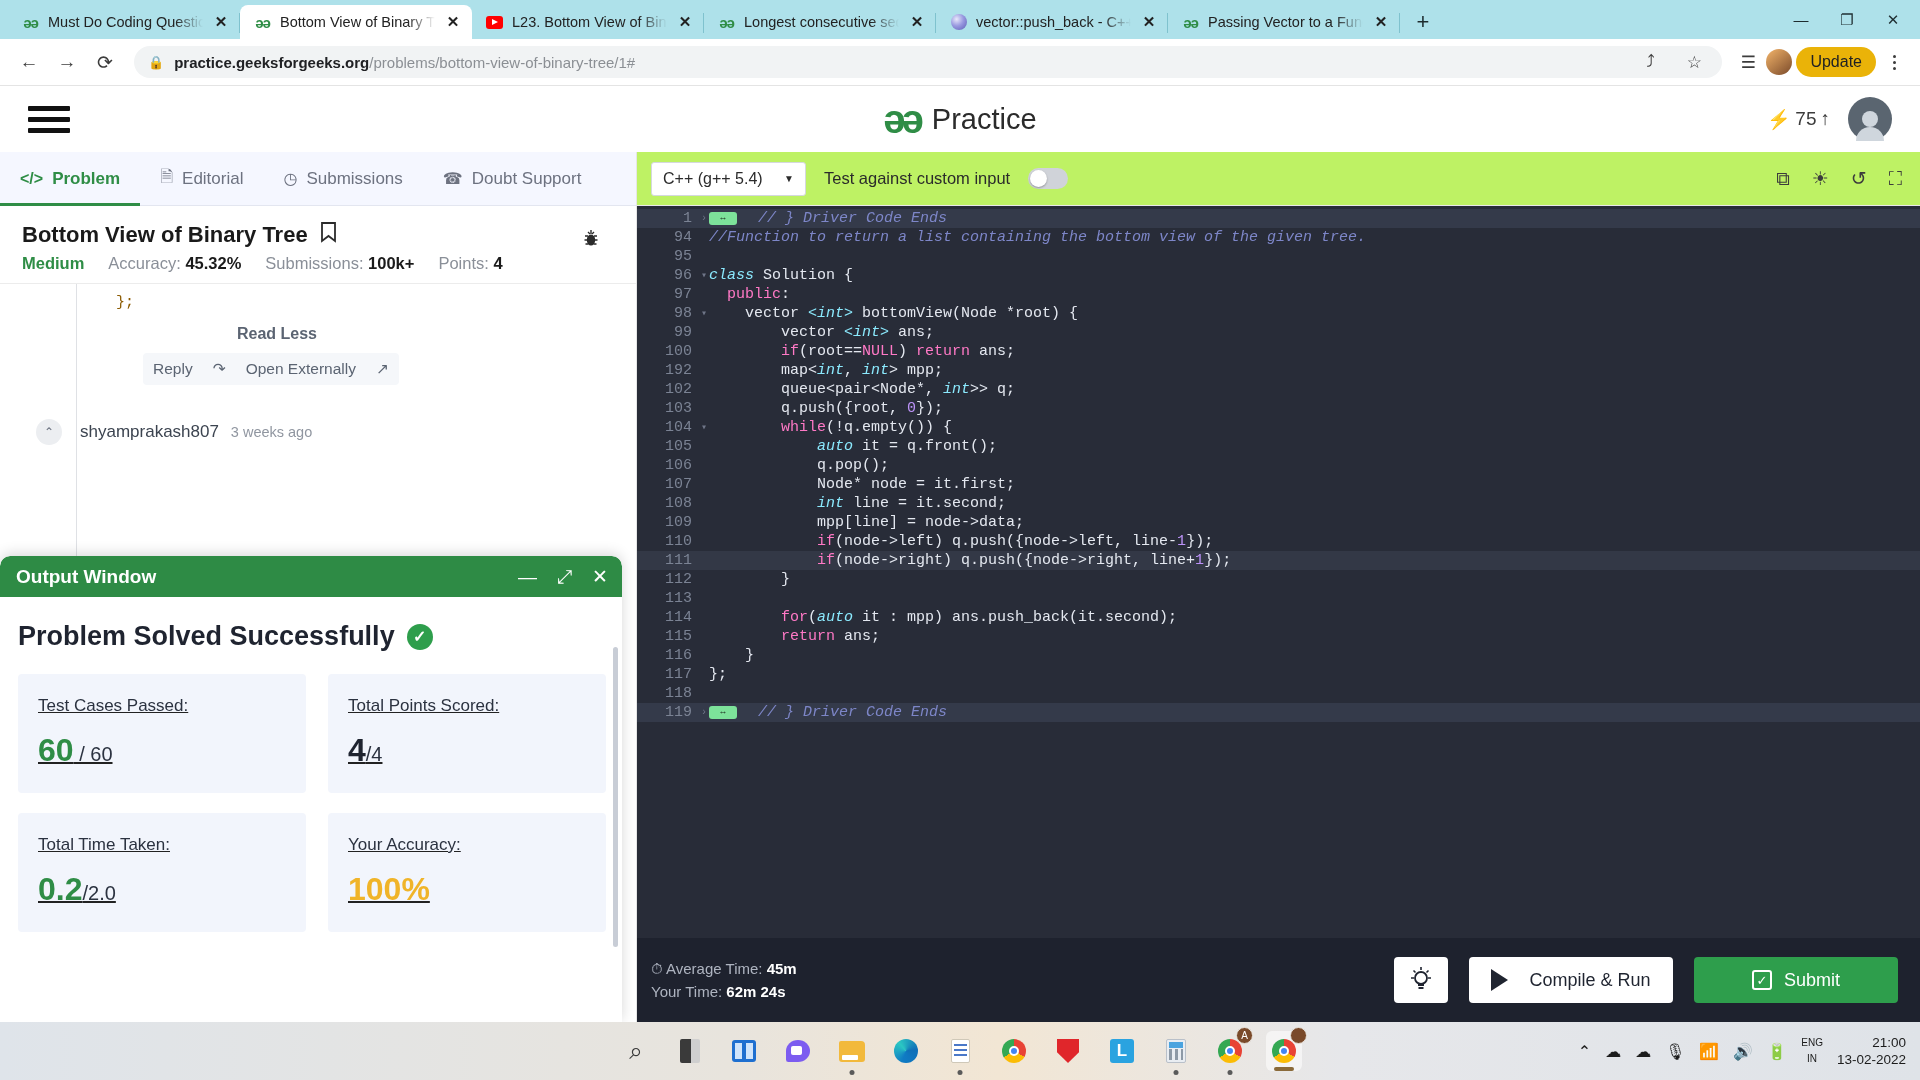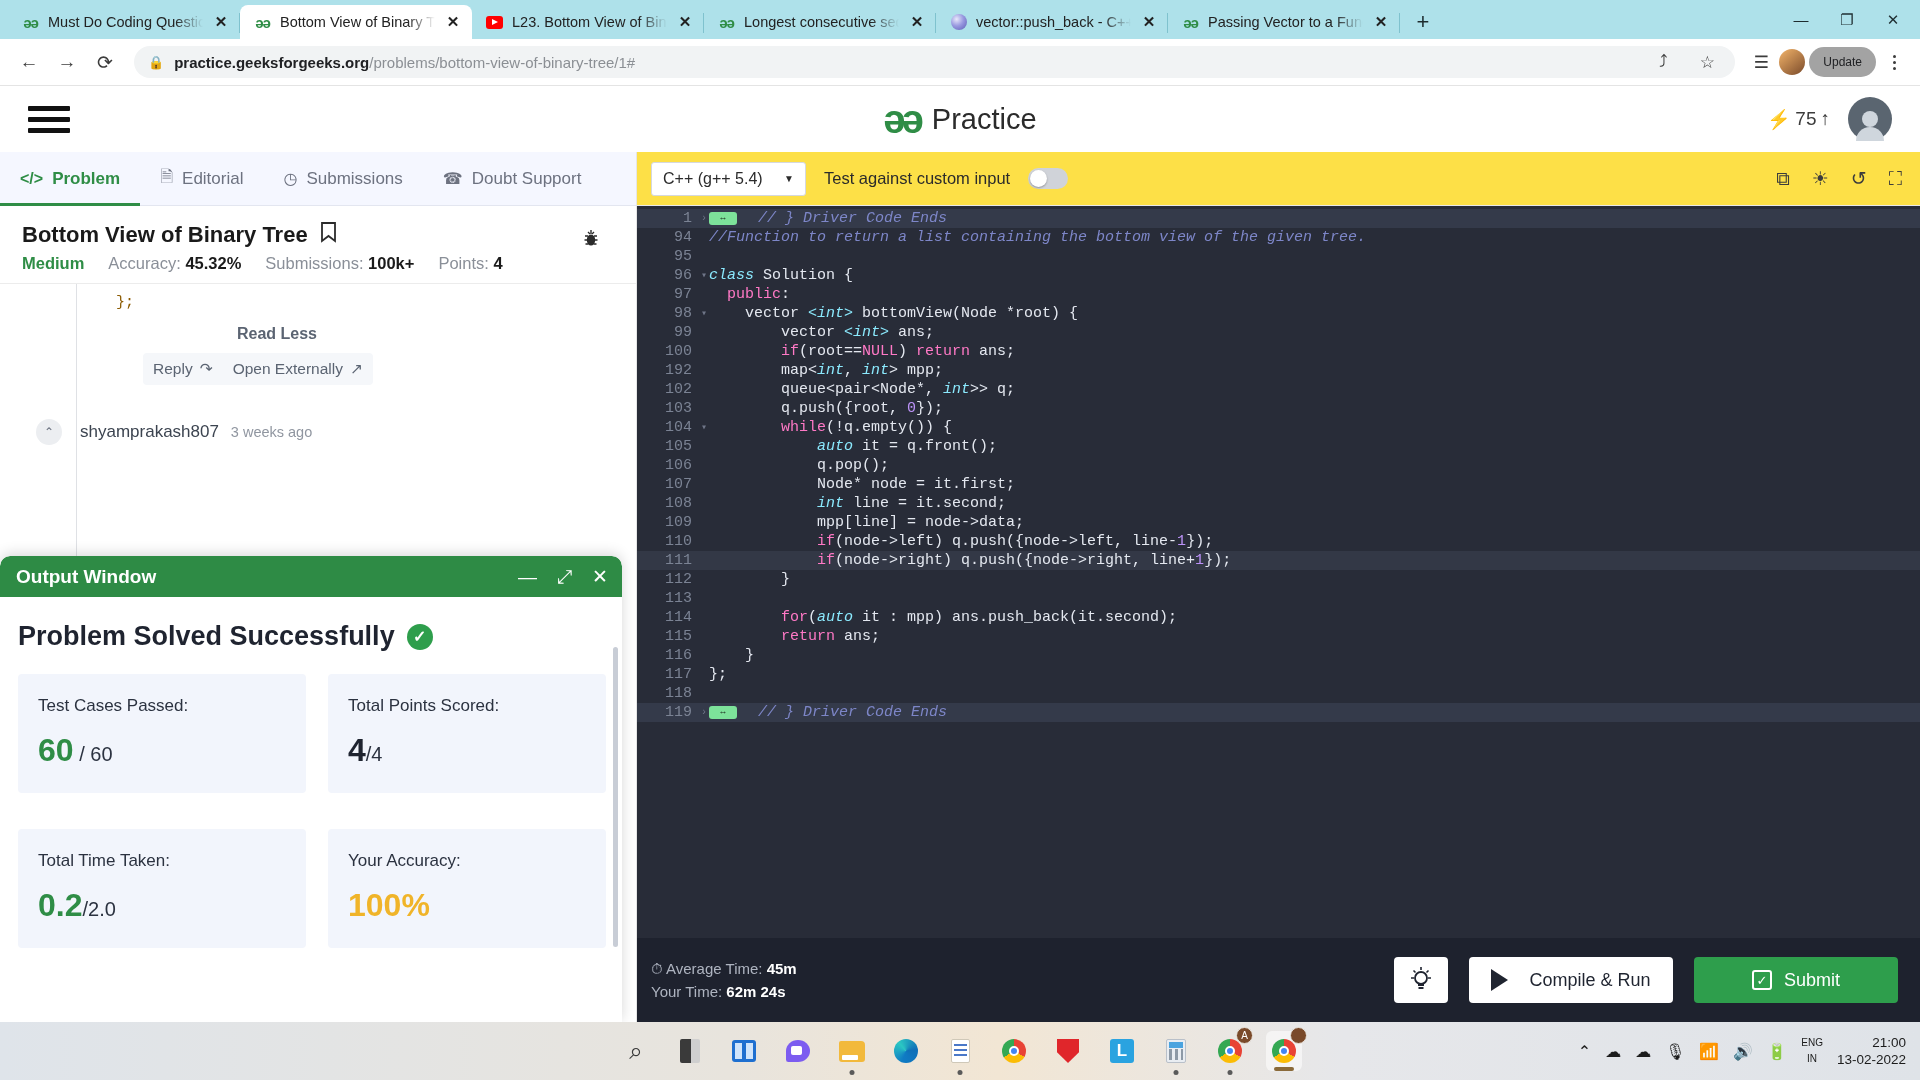--- a/index.html
+++ b/index.html
@@ -144,25 +144,25 @@
     display: flex; align-items: center; justify-content: center;
     font-size: 17px; color: #3c3c3c; cursor: pointer;
   }
   .avatar-small {
     width: 26px; height: 26px; border-radius: 50%;
     background: linear-gradient(140deg,#f3b46a,#7a4a2a);
     cursor: pointer;
   }
   .update-btn {
     height: 30px;
-    background: #a3a3a3;
+    background: #eab308;
     border-radius: 15px;
     padding: 0 14px;
     display: flex; align-items: center;
-    font-size: 12px; color: #202124;
+    font-size: 16px; color: #202124;
     cursor: pointer;
   }
   .kebab {
     width: 28px; display:flex; flex-direction:column; align-items:center; gap:3px;
     cursor:pointer;
   }
   .kebab i { width:3px; height:3px; border-radius:50%; background:#3c3c3c; display:block;}
 
   
   .page { height: calc(1080px - 39px - 47px - 58px); display: flex; flex-direction: column; }
@@ -272,21 +272,21 @@
   .code-frag { font-family:"Liberation Mono", monospace; font-size:15px; color:#8b5a00; padding: 6px 0 0 28px;}
   .read-less {
     text-align:center; font-size:16px; font-weight:700; color:#5b6472;
     padding: 14px 0 10px 0; cursor:pointer; margin-right: 170px;
   }
   .action-chips {
     display:inline-flex; align-items:center; gap:0;
     background:#f5f7fa; border-radius:4px; margin-left: 55px;
   }
   .chip {
-    display:flex; align-items:center; gap:7px;
+    display:flex; align-items:center; gap:20px;
     padding: 7px 10px;
     font-size:15.5px; color:#5b6472; cursor:pointer;
   }
   .commenter-row {
     display:flex; align-items:center; gap: 18px;
     padding: 34px 0 0 0; margin-left: -52px;
   }
   .collapse-circle {
     width: 26px; height: 26px; border-radius:50%;
     background:#eceef1; color:#6b7280; font-size:12px;
@@ -326,21 +326,22 @@
   }
   .check-badge {
     width: 26px; height:26px; border-radius:50%;
     background:#2e9e4c; color:#fff;
     display:flex; align-items:center; justify-content:center;
     font-size:16px; font-weight:700;
   }
   .ow-grid {
     display:grid;
     grid-template-columns: 288px 278px;
-    gap: 36px 22px;
+    gap: 20px 22px;
+    text-decoration: underline;
   }
   .ow-card {
     background:#f2f5fc;
     border-radius: 4px;
     padding: 22px 20px 24px 20px;
     min-height: 118px;
   }
   .ow-card-label { font-size:17px; color:#2b3240; margin-bottom: 16px; }
   .ow-card-value { font-size: 20px; color:#2b3240; }
   .ow-card-value .big { font-size: 32px; font-weight:800;margin-top:16px; }
@@ -349,21 +350,21 @@
   .v-amber { color:#f0b429; }
   .ow-scrollbar {
     position:absolute; right: 4px; top: 50px; width: 5px;
     height: 300px; background:#c8cdd6; border-radius:3px;
   }
 
   
   .right-pane { flex: 1 1 auto; display:flex; flex-direction:column; min-width:0; background:#fff; }
   .ide-toolbar {
     height: 54px; flex:0 0 54px;
-    background:#fde047;
+    background:#bef264;
     display:flex; align-items:center;
     padding: 0 18px 0 14px;
     gap: 18px;
     border-bottom:1px solid #e9e9e9;
   }
   .lang-select {
     width: 155px; height: 34px;
     border: 1px solid #d5d8de; border-radius:3px;
     display:flex; align-items:center; justify-content:space-between;
     padding: 0 11px; font-size:16px; color:#2b2b2b; cursor:pointer;

